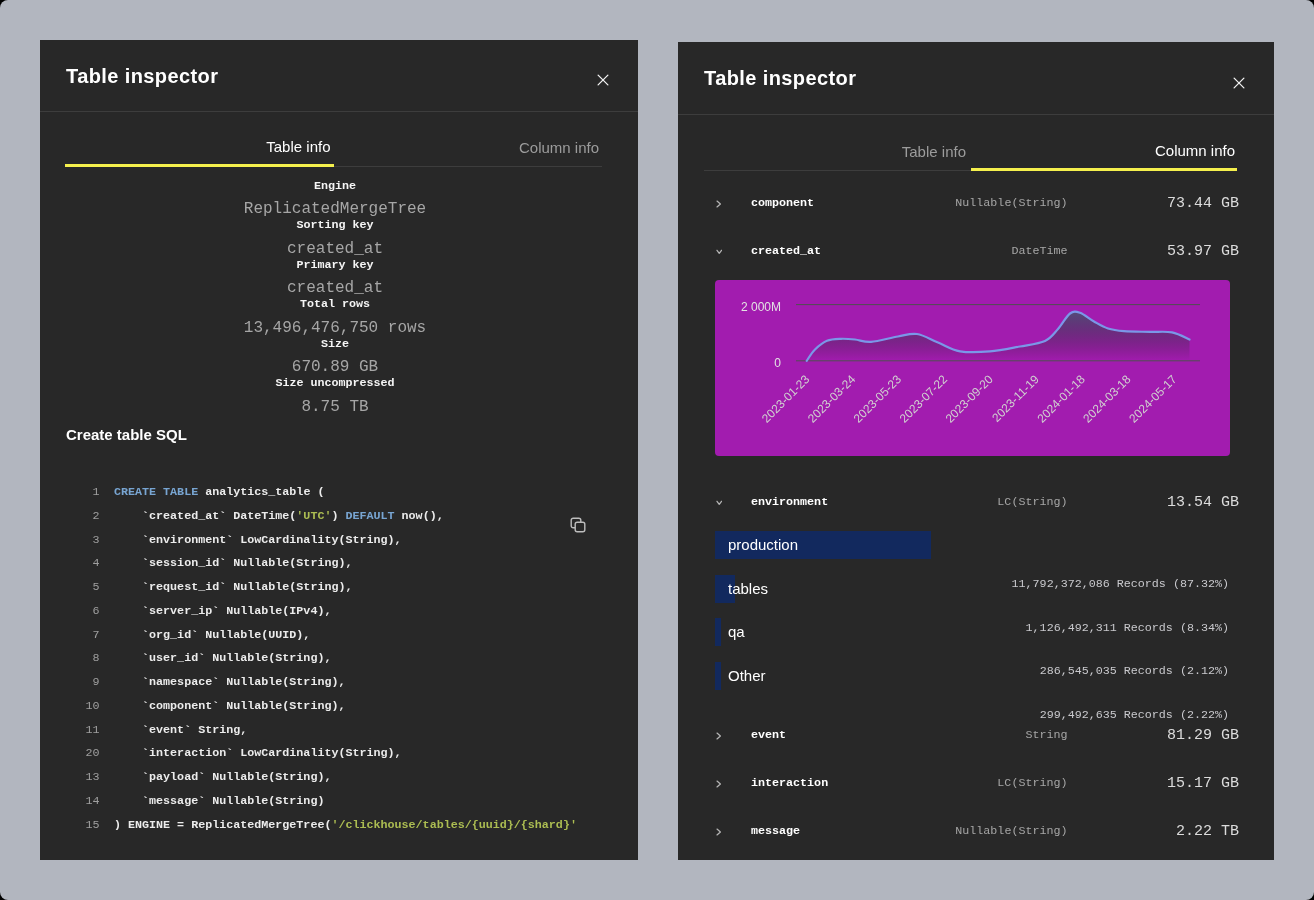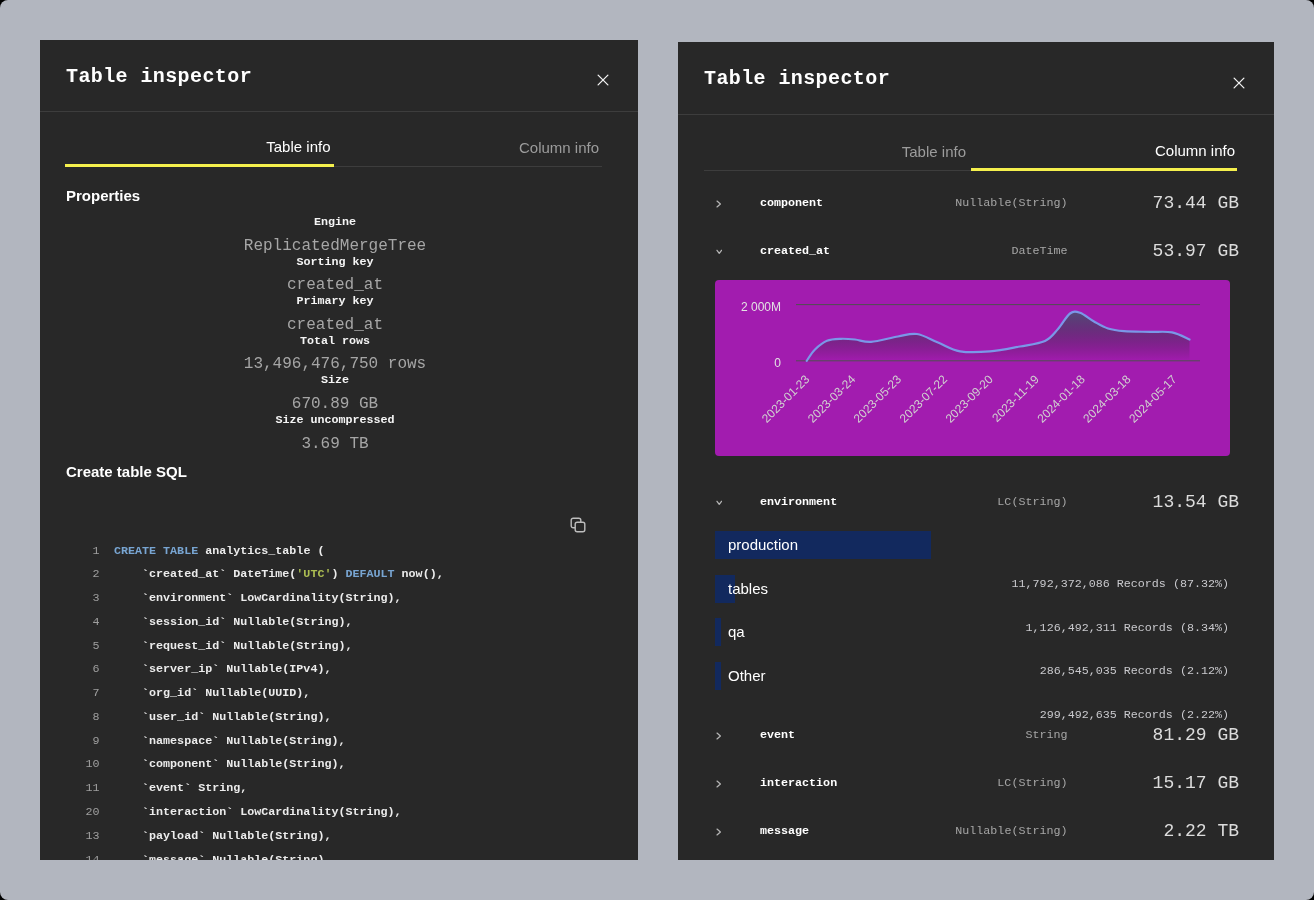--- a/index.html
+++ b/index.html
@@ -2,21 +2,21 @@
 <html><head>
 <meta charset="utf-8">
 <style>
   * { margin:0; padding:0; box-sizing:border-box; }
   html,body { width:1314px; height:900px; background:#000; overflow:hidden; }
   body { font-family:"Liberation Sans", sans-serif; }
   .screen { position:absolute; left:0; top:0; width:1314px; height:900px; background:#b2b6bf; border-radius:8px; }
   .panel { position:absolute; background:#282828; color:#fff; overflow:hidden; }
   #p1 { left:40px; top:40px; width:598px; height:820px; }
   #p2 { left:678px; top:42px; width:596px; height:818px; }
-  .hdr { position:relative; border-bottom:1px solid #3d3d3d;font-family:Liberation Mono, monospace; }
+  .hdr { position:relative; border-bottom:1px solid #3d3d3d; }
   #p1 .hdr { height:72px; }
   #p2 .hdr { height:73px; }
   .hdr .title { position:absolute; left:26px; top:50%; transform:translateY(-50%); font-size:20px; font-weight:bold; color:#fff; letter-spacing:0.4px; }
   .close { position:absolute; }
   .tabs { position:relative; display:flex; }
   #p1 .tabs { margin:0 36px 0 25px; height:55px; }
   #p2 .tabs { margin:0 37px 0 26px; height:56px; }
   .tab { flex:1; display:flex; align-items:center; justify-content:flex-end; font-size:15px; color:#9c9c9c; border-bottom:1px solid #3d3d3d; padding-top:17px; }
   .tab.active { color:#fff; border-bottom:3px solid #f5f04d; }
   
@@ -24,23 +24,23 @@
   .prop { display:flex; justify-content:space-between; align-items:center; height:39.6px; margin:0 34px 0 26px;flex-direction:column; }
   .prop .k { font-family:"Liberation Mono", monospace; font-size:11.7px; font-weight:bold; color:#f5f5f5; }
   .prop .v { font-family:"Liberation Mono", monospace; font-size:16px; color:#a6a6a6; }
   .code { position:relative; font-family:"Liberation Mono", monospace; font-size:11.7px; line-height:23.77px; color:#ececec; font-weight:bold; white-space:pre; }
   .code .ln { display:inline-block; width:59.5px; text-align:right; margin-right:14.5px; color:#9f9f9f; font-weight:normal; }
   .kw { color:#78a5d2; }
   .str { color:#acbd52; }
   
   .crow { position:relative; height:48px; }
   .crow .chev { position:absolute; left:37.5px; top:calc(50% + 1px); transform:translateY(-50%); }
-  .crow .cname { position:absolute; left:82px; top:50%; transform:translateY(-50%); font-family:"Liberation Mono", monospace; font-size:11.7px; font-weight:bold; color:#fff; }
+  .crow .cname { position:absolute; left:73px; top:50%; transform:translateY(-50%); font-family:"Liberation Mono", monospace; font-size:11.7px; font-weight:bold; color:#fff; }
   .crow .ctype { position:absolute; right:206.5px; top:50%; transform:translateY(-50%); font-family:"Liberation Mono", monospace; font-size:11.7px; color:#a6a6a6; }
-  .crow .csize { position:absolute; right:35px; top:50%; transform:translateY(-50%); font-family:"Liberation Mono", monospace; font-size:18px; color:#dcdcdc; }
+  .crow .csize { position:absolute; right:35px; top:50%; transform:translateY(-50%); font-family:"Liberation Mono", monospace; font-size:15px; color:#dcdcdc; }
   .brow { position:relative; height:43.7px; }
   .brow .bar { position:absolute; left:37px; top:5px; height:28px; background:#12295e; }
   .brow .blabel { position:absolute; left:50px; top:18px; transform:translateY(-50%); font-size:15px; color:#fff; }
   .brow .bval { position:absolute; right:45px; top:18px; transform:translateY(-50%); font-family:"Liberation Mono", monospace; font-size:11.7px; color:#c9c9cd;margin-top:40px; }
 </style>
 </head>
 <body>
 <div class="screen"></div>
 
 <div class="panel" id="p1">
@@ -51,21 +51,20 @@
       </svg>
   </div>
   <div class="tabs">
     <div class="tab active">
         <span style="position:relative;left:-3px">Table info</span>
       </div>
     <div class="tab">
         <span style="position:relative;left:-3px">Column info</span>
       </div>
   </div>
-  <div class="sechdr" style="margin:19.5px 0 0 26px;">Properties</div>
   <div style="margin-top:11.5px;">
     <div class="prop">
         <span class="k">Engine</span>
         <span class="v">ReplicatedMergeTree</span>
       </div>
     <div class="prop">
         <span class="k">Sorting key</span>
         <span class="v">created_at</span>
       </div>
     <div class="prop">
@@ -75,25 +74,25 @@
     <div class="prop">
         <span class="k">Total rows</span>
         <span class="v">13,496,476,750 rows</span>
       </div>
     <div class="prop">
         <span class="k">Size</span>
         <span class="v">670.89 GB</span>
       </div>
     <div class="prop">
         <span class="k">Size uncompressed</span>
-        <span class="v">3.69 TB</span>
+        <span class="v">8.75 TB</span>
       </div>
   </div>
   <div class="sechdr" style="margin:10px 0 0 26px;">Create table SQL</div>
-  <div class="code" style="margin-top:60px;"><span class="ln">1</span><span class="kw">CREATE TABLE</span> analytics_table (
+  <div class="code" style="margin-top:38px;"><span class="ln">1</span><span class="kw">CREATE TABLE</span> analytics_table (
 <span class="ln">2</span>    `created_at` DateTime(<span class="str">'UTC'</span>) <span class="kw">DEFAULT</span> now(),
 <span class="ln">3</span>    `environment` LowCardinality(String),
 <span class="ln">4</span>    `session_id` Nullable(String),
 <span class="ln">5</span>    `request_id` Nullable(String),
 <span class="ln">6</span>    `server_ip` Nullable(IPv4),
 <span class="ln">7</span>    `org_id` Nullable(UUID),
 <span class="ln">8</span>    `user_id` Nullable(String),
 <span class="ln">9</span>    `namespace` Nullable(String),
 <span class="ln">10</span>    `component` Nullable(String),
 <span class="ln">11</span>    `event` String,

